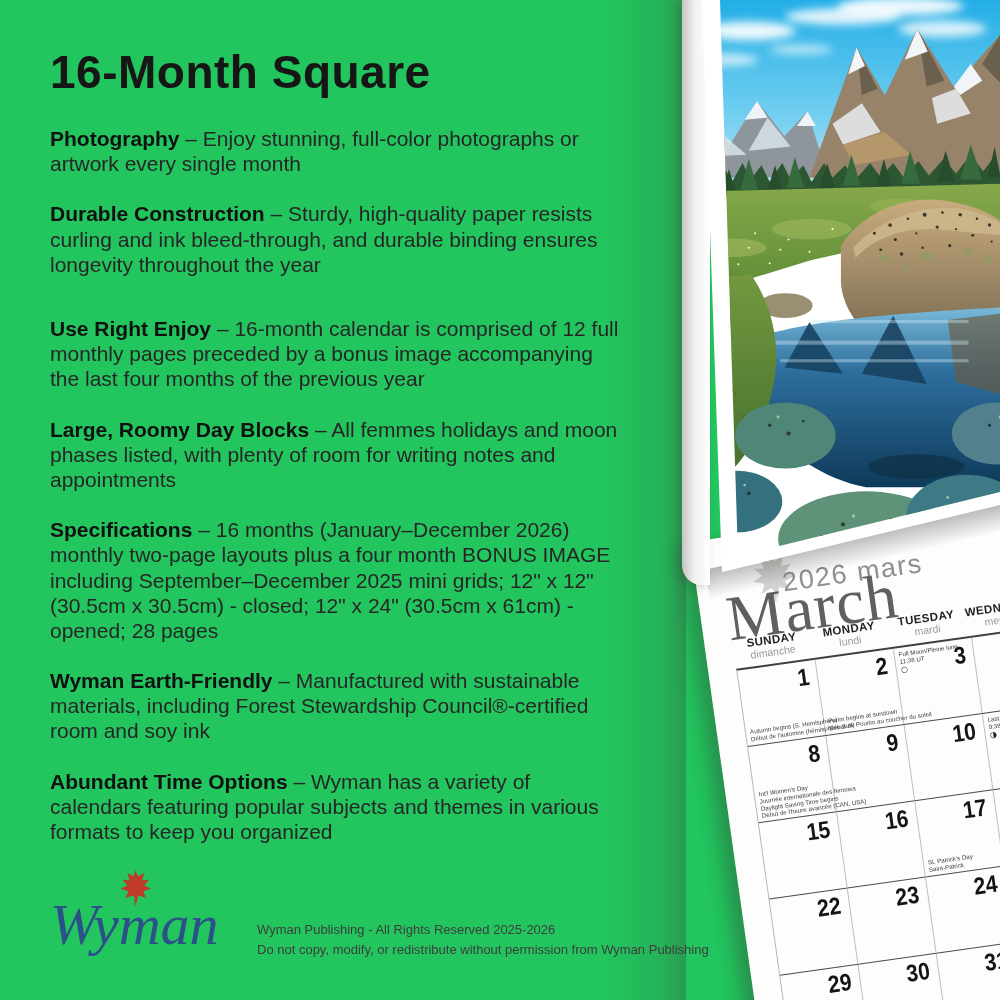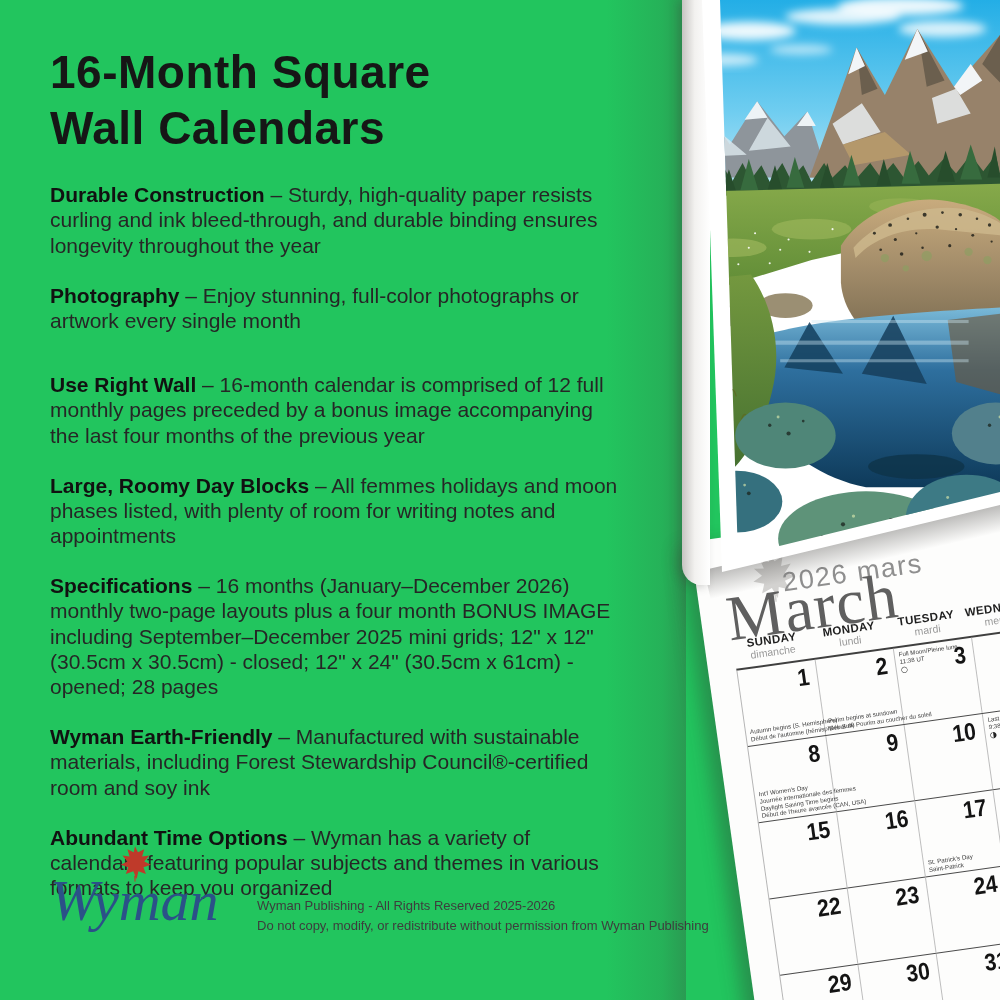--- a/index.html
+++ b/index.html
@@ -9,21 +9,21 @@
 
   
   .left{position:absolute;left:50px;top:44px;width:575px;color:#232323;}
   .title{font-size:46px;font-weight:700;line-height:1.22;color:#161616;
          letter-spacing:.5px;margin:0 0 26px 0;}
   .title span{display:block;}
   .feature{font-size:21px;line-height:1.2;margin:0 0 25px 0;color:#262626;}
   .feature b{color:#111;font-weight:700;}
   .feature.gap{margin-top:39px;}
 
-  .brand{position:absolute;left:42px;top:844px;width:930px;height:120px;}
+  .brand{position:absolute;left:42px;top:868px;width:930px;height:120px;}
   .logo-svg{position:absolute;left:0;top:0;}
   .copy{position:absolute;left:215px;top:52px;font-size:13px;line-height:1.5;color:#3d3d3d;}
 
   
   .side-shadow{position:absolute;left:606px;top:0;width:80px;height:1000px;
      background:linear-gradient(90deg,rgba(60,58,55,0) 0%,rgba(60,58,55,.14) 70%,rgba(60,58,55,.30) 100%);}
 
   .cal-page{position:absolute;left:690px;top:542px;width:640px;height:720px;
      background:#fdfdfc;transform:rotate(-8deg);transform-origin:0 0;
      box-shadow:-12px 6px 18px rgba(50,48,45,.35);z-index:2;}
@@ -75,25 +75,24 @@
   <symbol id="leaf" viewBox="0 0 100 84">
     <path d="M50 0 L57 14 L72 7 L67 24 L84 22 L72 36 L88 44 L70 50 L76 66 L58 59 L54 78 L46 59 L28 66 L34 50 L16 44 L32 36 L20 22 L37 24 L32 7 L47 14 Z M48 70 L52 70 L51 84 L49 84 Z"></path>
   </symbol>
 </svg>
 
 <div class="stage">
 
   <div class="left">
     <h1 class="title">
       <span>16-Month Square</span>
-      <span>Wall Calendars</span>
     </h1>
+    <p class="feature"><b>Photography</b> <span>– Enjoy stunning, full-color photographs or artwork every single month</span></p>
     <p class="feature"><b>Durable Construction</b> <span>– Sturdy, high-quality paper resists curling and ink bleed-through, and durable binding ensures longevity throughout the year</span></p>
-    <p class="feature"><b>Photography</b> <span>– Enjoy stunning, full-color photographs or artwork every single month</span></p>
-    <p class="feature gap"><b>Use Right Wall</b> <span>– 16-month calendar is comprised of 12 full monthly pages preceded by a bonus image accompanying the last four months of the previous year</span></p>
+    <p class="feature gap"><b>Use Right Enjoy</b> <span>– 16-month calendar is comprised of 12 full monthly pages preceded by a bonus image accompanying the last four months of the previous year</span></p>
     <p class="feature"><b>Large, Roomy Day Blocks</b> <span>– All femmes holidays and moon phases listed, with plenty of room for writing notes and appointments</span></p>
     <p class="feature"><b>Specifications</b> <span>– 16 months (January–December 2026) monthly two-page layouts plus a four month BONUS IMAGE including September–December 2025 mini grids; 12" x 12" (30.5cm x 30.5cm) - closed; 12" x 24" (30.5cm x 61cm) - opened; 28 pages</span></p>
     <p class="feature"><b>Wyman Earth-Friendly</b> <span>– Manufactured with sustainable materials, including Forest Stewardship Council®-certified room and soy ink</span></p>
     <p class="feature"><b>Abundant Time Options</b> <span>– Wyman has a variety of calendars featuring popular subjects and themes in various formats to keep you organized</span></p>
   </div>
 
   <div class="brand">
     <svg class="logo-svg" width="210" height="100" viewBox="0 0 210 100">
       <use href="#leaf" x="72" y="2" width="42" height="36" fill="#bf3a2a"></use>
       <text x="8" y="76" font-family="Liberation Serif, serif" font-style="italic" font-size="58" fill="#2b5188">Wyman</text>

